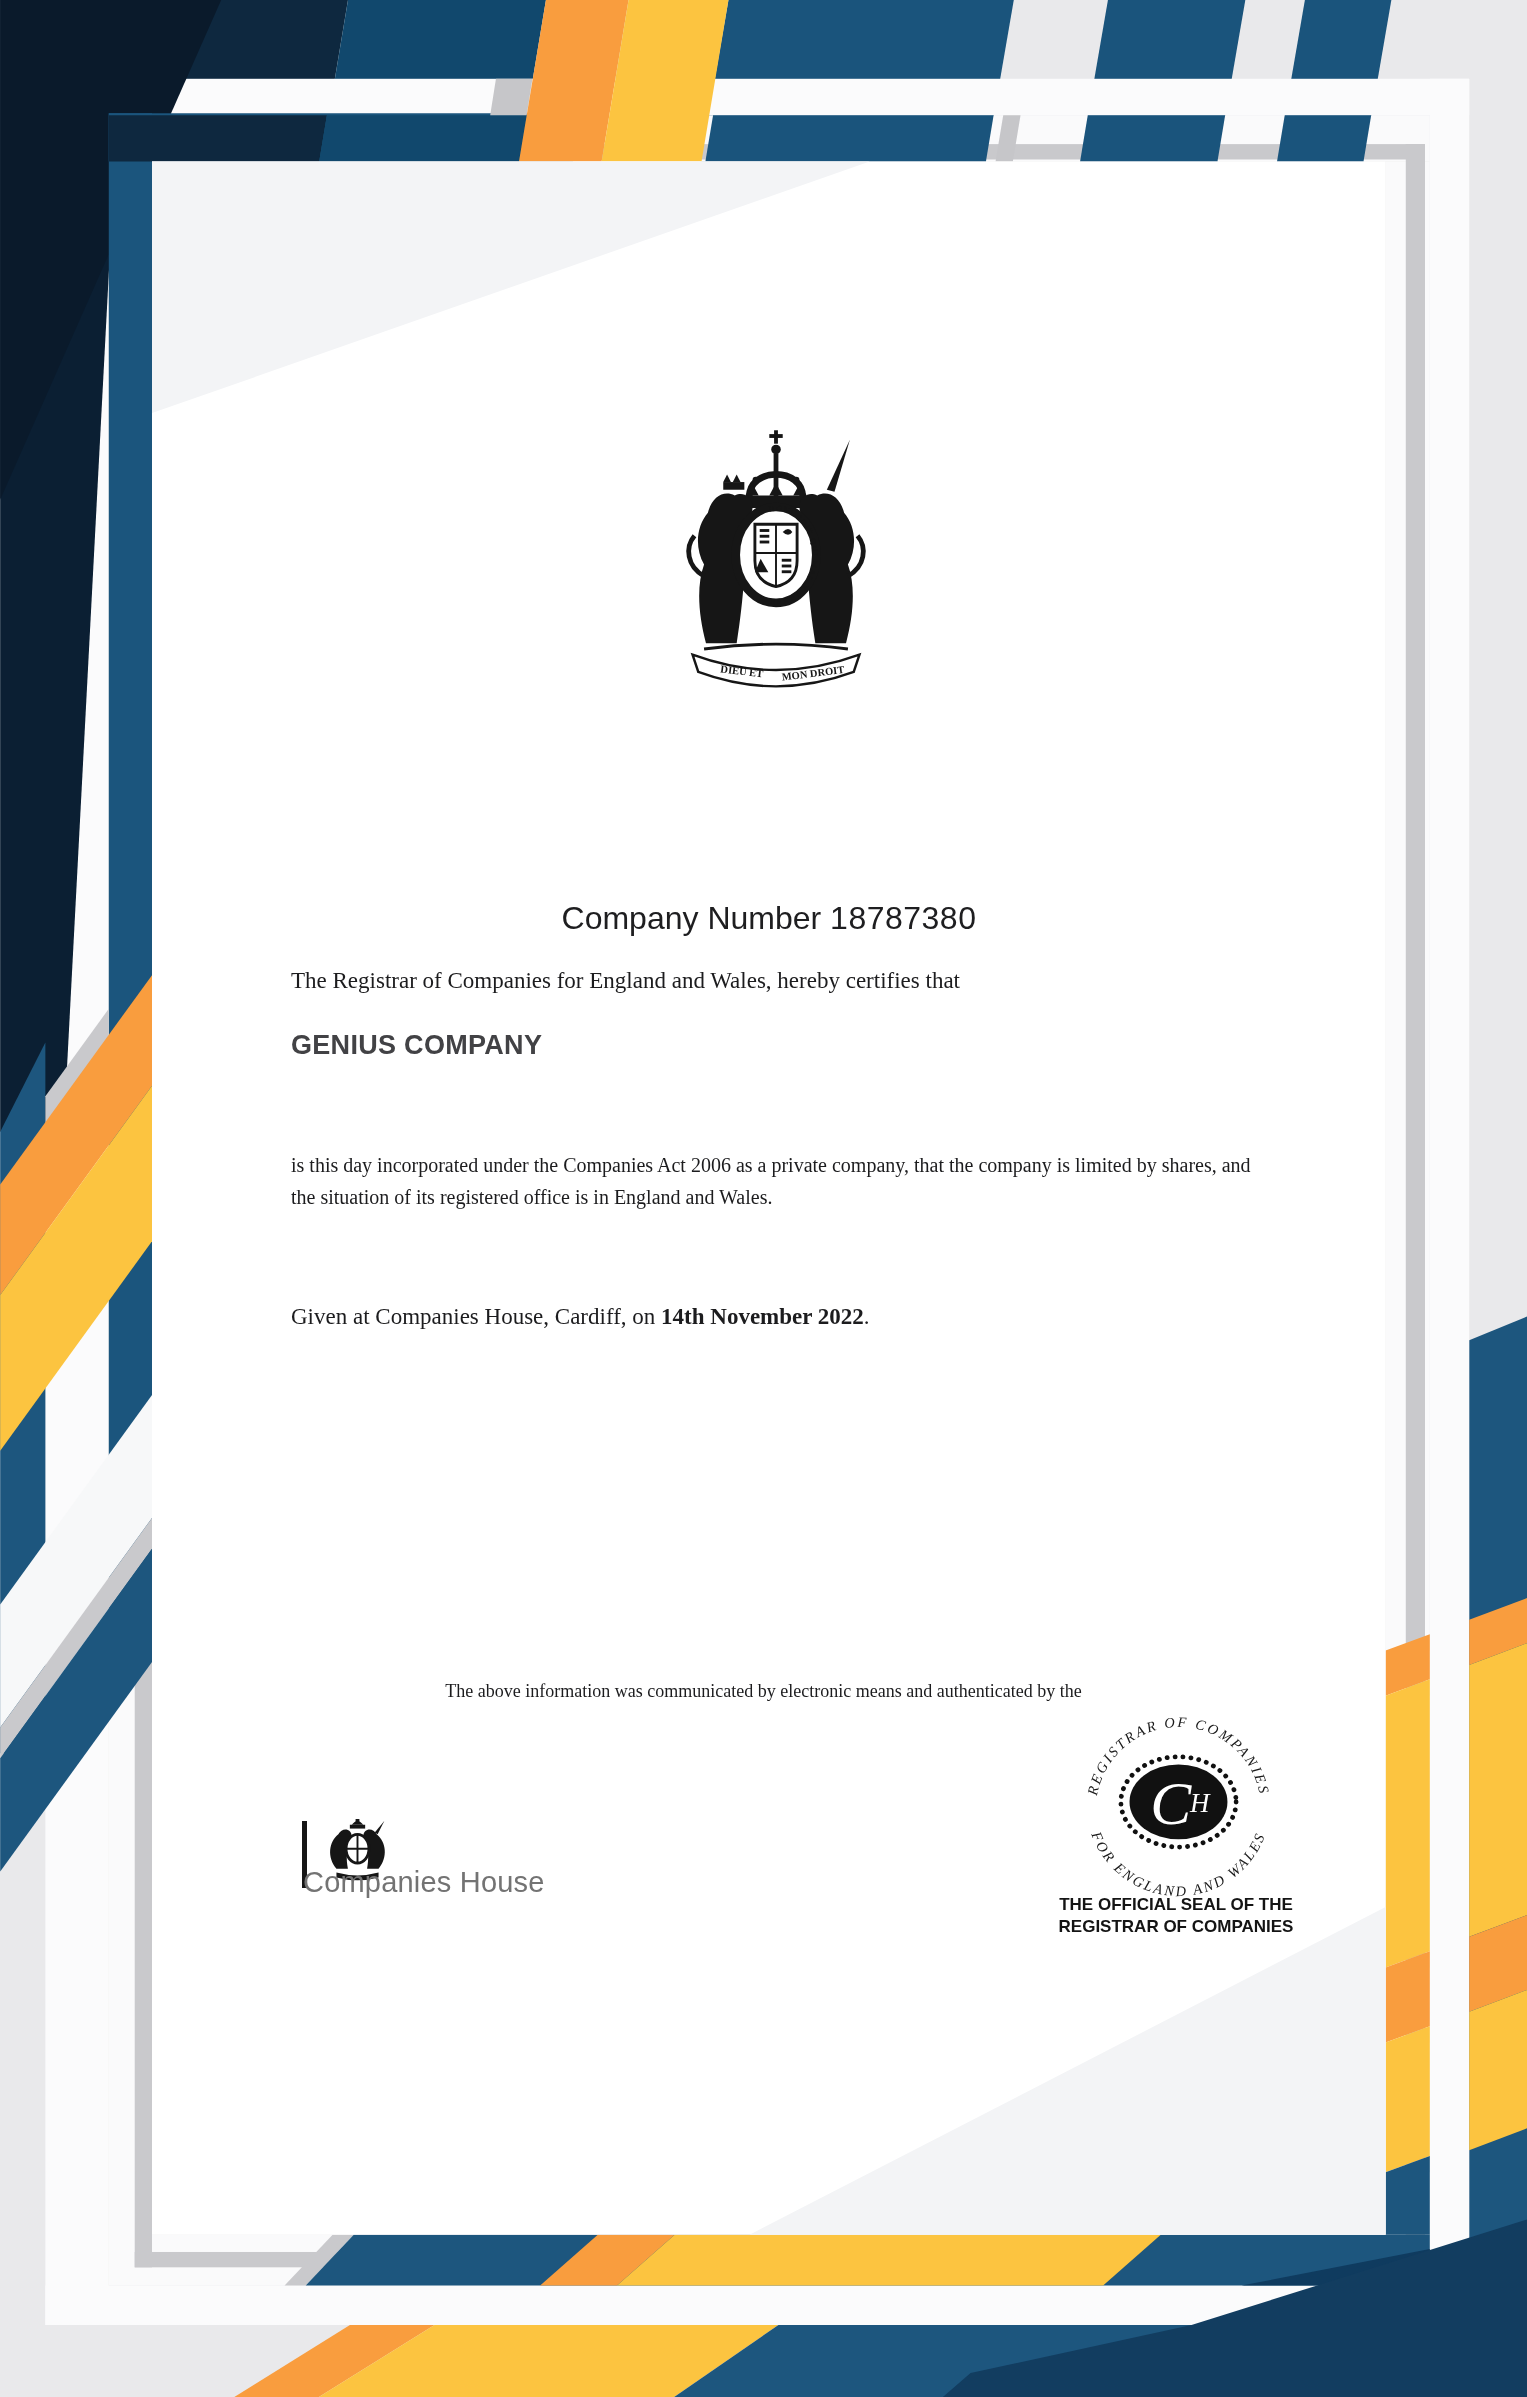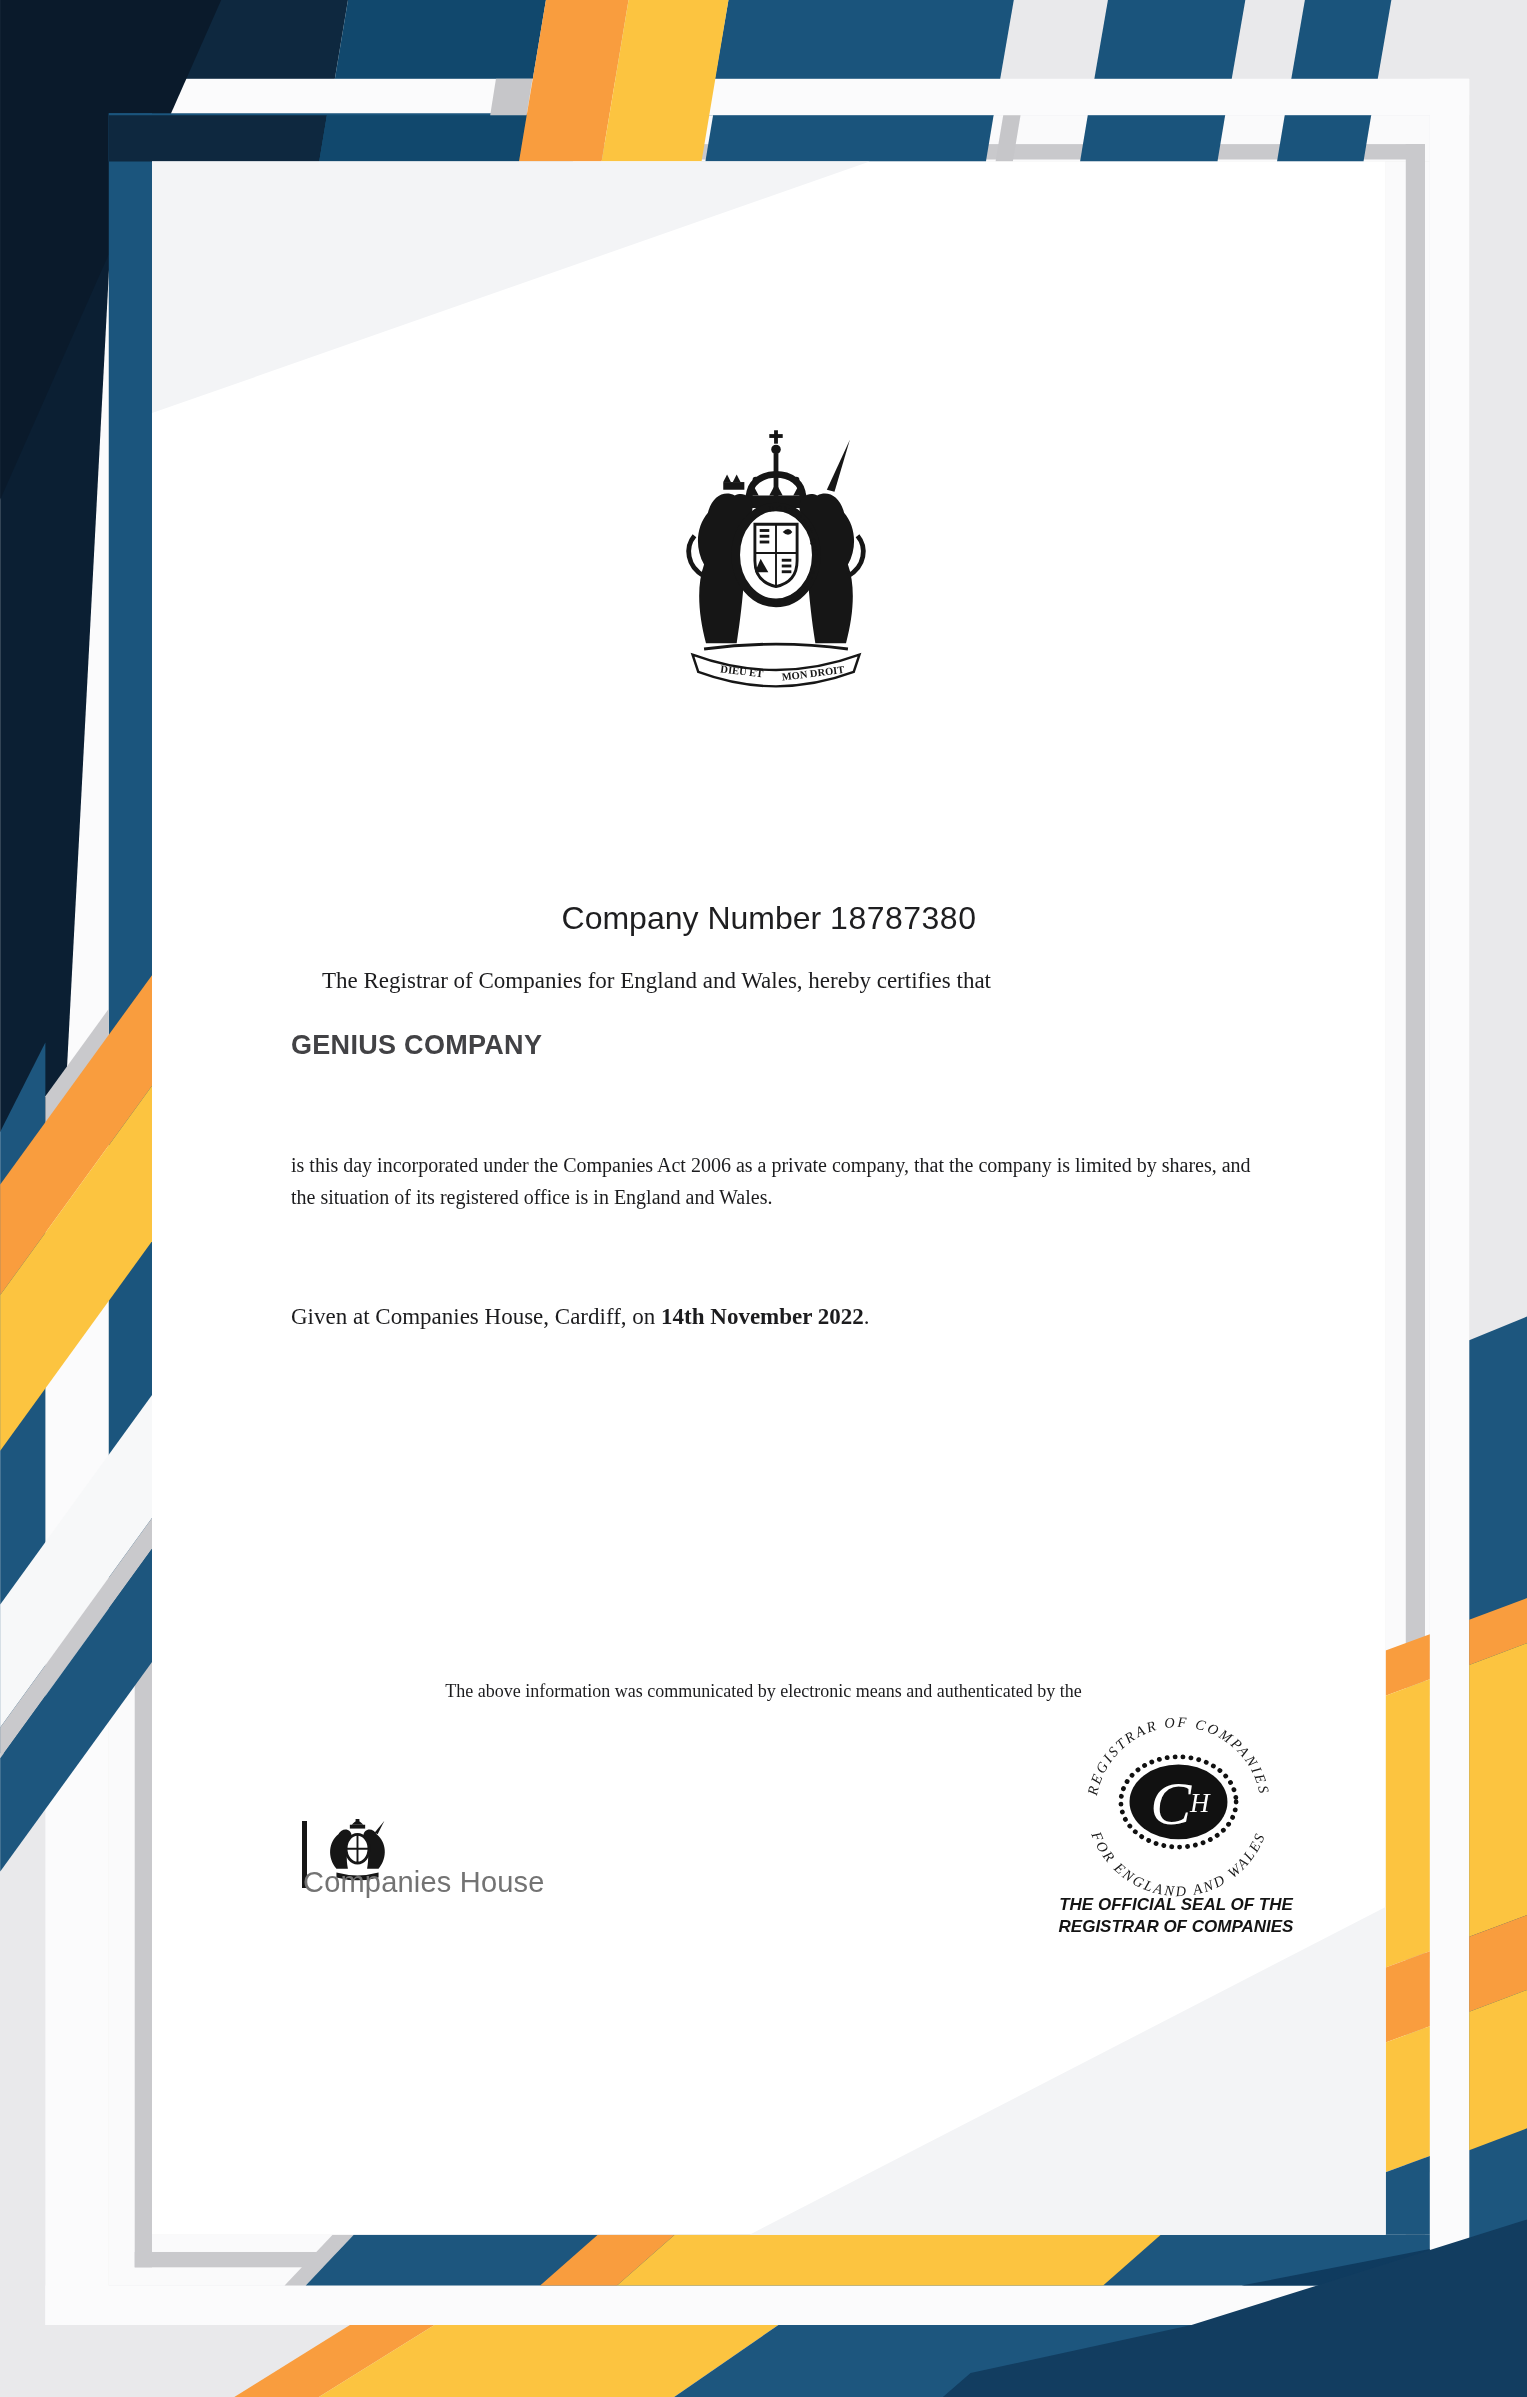--- a/index.html
+++ b/index.html
@@ -13,32 +13,32 @@
   #canvas{position:relative;width:1528px;height:2398px;overflow:hidden;background:var(--bg);
           font-family:"Liberation Sans",sans-serif;}
   .abs{position:absolute;}
   svg text{user-select:none;}
   
   .title{left:152px;top:747px;width:1234px;text-align:center;font-weight:bold;
          font-size:37px;line-height:37px;letter-spacing:-0.5px;color:#111;}
   .companynum{left:152px;top:900px;width:1234px;text-align:center;font-size:32px;color:#1e1e20;}
   .companynum .num{letter-spacing:0.5px;}
   .serif{font-family:"Liberation Serif",serif;color:var(--ink);}
-  .registrar{left:291px;top:968px;width:999px;font-size:23px;margin-left:31px;}
+  .registrar{left:291px;top:968px;width:999px;font-size:23px;}
   .coname{left:291px;top:1030px;font-size:27px;font-weight:bold;color:#424245;letter-spacing:0.3px;}
   .paragraph{left:291px;top:1149px;width:975px;font-size:20px;line-height:32px;}
   .given{left:291px;top:1304px;width:999px;font-size:23px;font-family:Liberation Serif, serif;}
   .given b{font-weight:bold;}
   .footerblock{left:283px;top:1625px;width:961px;text-align:center;font-size:18px;line-height:36px;margin-top:48px;}
   
   .ch-bar{left:302px;top:1821px;width:4.8px;height:67px;background:#161616;}
   .ch-text{left:303px;top:1866px;font-size:29px;color:#737373;letter-spacing:0.2px;}
   
   .seal-caption{left:1032px;top:1894px;width:288px;text-align:center;font-weight:bold;
-                font-size:17px;line-height:22px;color:#141414;font-style:italic;}
+                font-size:17px;line-height:22px;color:#141414;}
 </style>
 </head>
 <body>
 
 <div id="canvas">
 
   <svg class="abs" style="left:0;top:0" width="1528" height="2398" viewBox="0 0 1590 2496">
 
     <rect x="0" y="0" width="1590" height="2496" fill="#e9e9eb"></rect>
 

